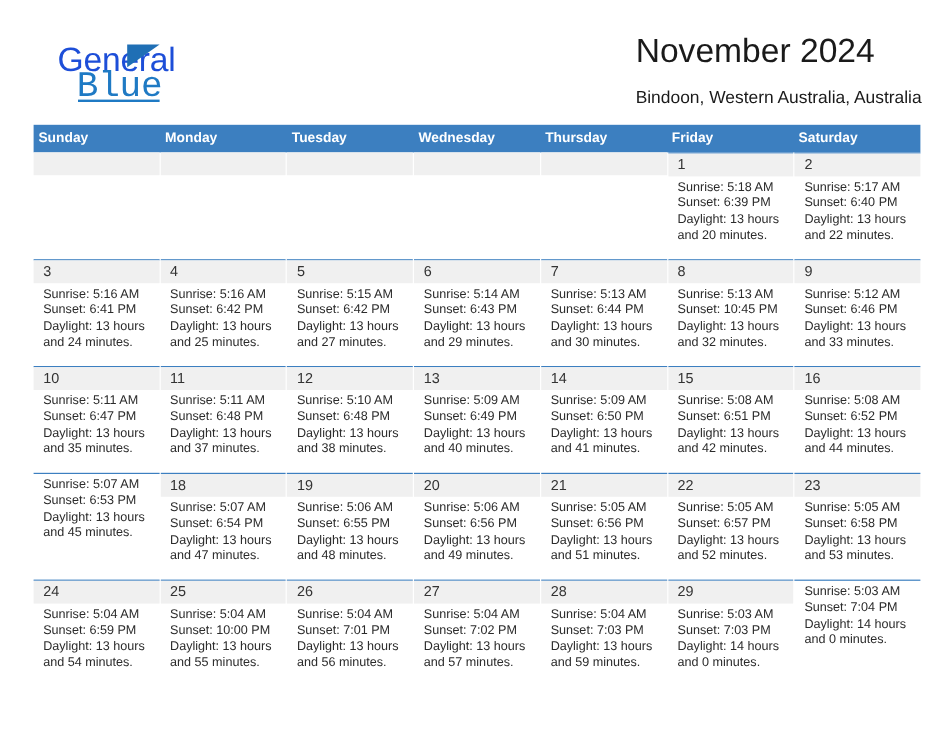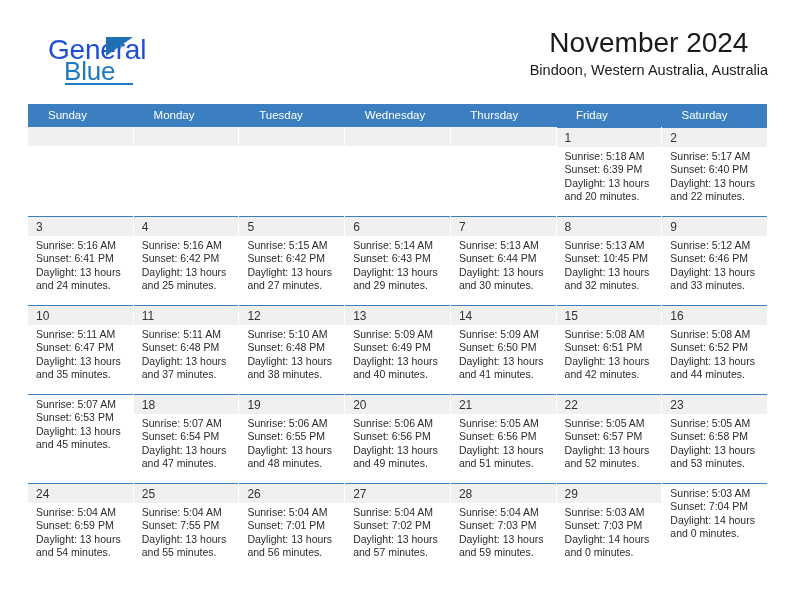--- a/index.html
+++ b/index.html
@@ -51,75 +51,76 @@
     top: 3px;
     width: 0;
     height: 0;
     border-left: 27px solid #1f6fb5;
     border-bottom: 19px solid transparent;
   }
   .logo-blue {
     position: absolute;
     left: 32px;
     top: 22px;
-    font-size: 26px;
+    font-size: 30px;
     letter-spacing: -0.2px;
     color: #1f7ac4;
-    font-family: Liberation Sans, sans-serif;
+    font-family: Liberation Mono, monospace;
   }
   .logo-underline {
     position: absolute;
     left: 33px;
     top: 49px;
     width: 68px;
     height: 2px;
     background: #1f7ac4;
   }
   .title-block {
     position: absolute;
     right: 0;
     top: 0;
-    text-align: center;
+    text-align: left;
   }
   .cal-title {
     font-size: 28px;
     font-weight: normal;
     color: #1a1a1a;
     line-height: 34px;
     white-space: nowrap;
   }
   .cal-subtitle {
     font-size: 14.5px;
     color: #1a1a1a;
     line-height: 20px;
-    margin-top: 0;
+    margin-top: 12px;
     white-space: nowrap;
   }
 
   
   .calendar {
     position: absolute;
     left: 28px;
     top: 104px;
     width: 739px;
   }
   .weekdays {
     display: flex;
     background: #3c7fc0;
     height: 23px;
   }
   .weekday {
     flex: 1 1 0;
     color: #ffffff;
     font-size: 11.5px;
     line-height: 23px;
-    padding-left: 20px;
+    padding-left: 4px;
     box-sizing: border-box;
     white-space: nowrap;
     overflow: hidden;
+    font-weight: bold;
   }
   .week {
     display: flex;
     height: 89px;
   }
   .cell {
     flex: 1 1 0;
     box-sizing: border-box;
     margin-right: 1px;
     border-top: 1.5px solid #3c7fc0;
@@ -422,21 +423,21 @@
               <div class="cell-line">Sunrise: 5:04 AM</div>
               <div class="cell-line">Sunset: 6:59 PM</div>
               <div class="cell-line">Daylight: 13 hours</div>
               <div class="cell-line">and 54 minutes.</div>
             </div>
           </div>
           <div class="cell">
             <div class="daynum-band"><span class="daynum">25</span></div>
             <div class="cell-body">
               <div class="cell-line">Sunrise: 5:04 AM</div>
-              <div class="cell-line">Sunset: 7:55 PM</div>
+              <div class="cell-line">Sunset: 10:00 PM</div>
               <div class="cell-line">Daylight: 13 hours</div>
               <div class="cell-line">and 55 minutes.</div>
             </div>
           </div>
           <div class="cell">
             <div class="daynum-band"><span class="daynum">26</span></div>
             <div class="cell-body">
               <div class="cell-line">Sunrise: 5:04 AM</div>
               <div class="cell-line">Sunset: 7:01 PM</div>
               <div class="cell-line">Daylight: 13 hours</div>

